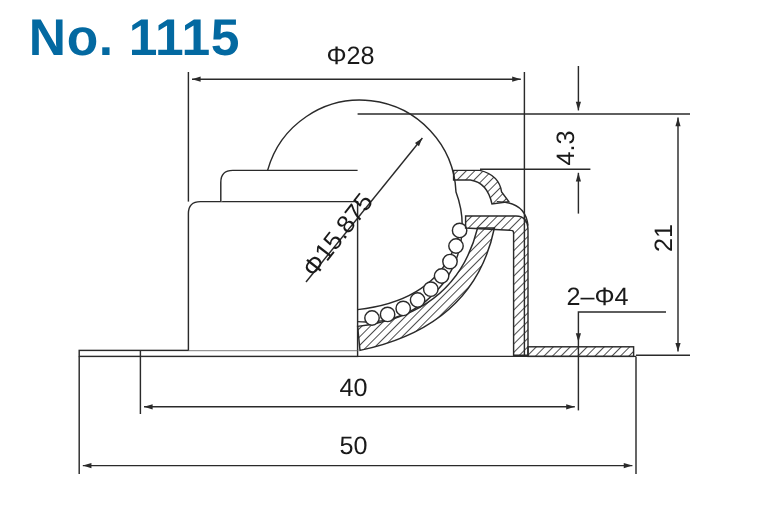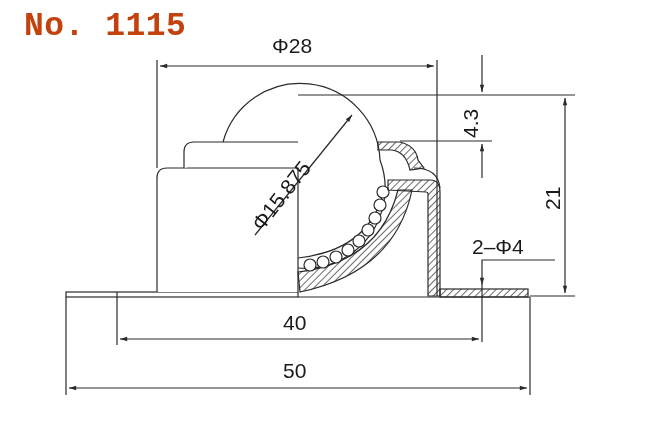--- a/index.html
+++ b/index.html
@@ -1,17 +1,17 @@
 <!DOCTYPE html>
 <html><head>
 <meta charset="utf-8">
 <style>
   html, body { margin: 0; padding: 0; background: #ffffff; }
   body { width: 645px; height: 429px; position: relative; overflow: hidden; font-family: "Liberation Sans", sans-serif; }
-  .title { position: absolute; left: 24px; top: 8px; font-family: Liberation Mono, monospace; font-weight: bold; font-size: 33px; color: #c2410c; letter-spacing: 0.5px; }
+  .title { position: absolute; left: 24px; top: 8px; font-family: Liberation Sans, sans-serif; font-weight: bold; font-size: 43px; color: #0369a1; letter-spacing: 0.5px; }
   svg { position: absolute; left: 0; top: 0; }
   .dim-text { font-family: "Liberation Sans", sans-serif; font-size: 21px; fill: #1a1a1a; }
 </style>
 </head>
 <body>
 
 <div class="title">No. 1115</div>
 
 <svg width="645" height="429" viewBox="0 0 645 429">
   <defs>

